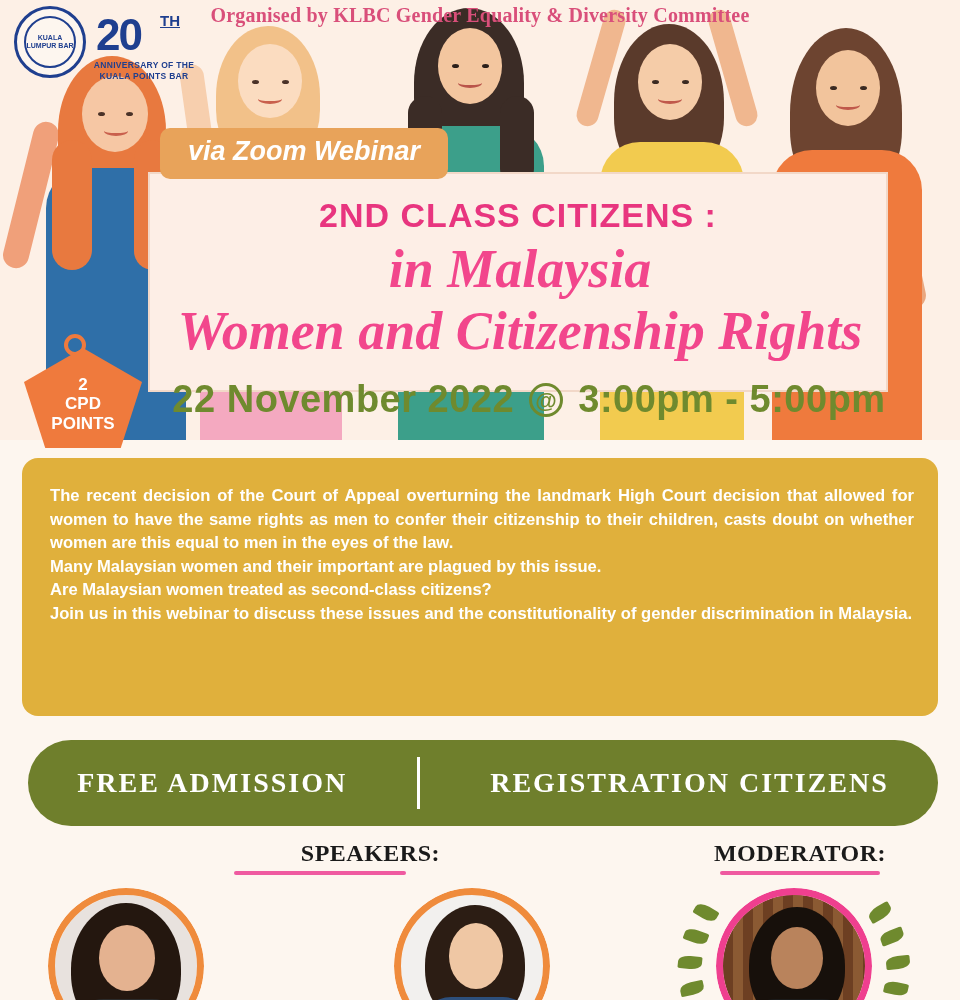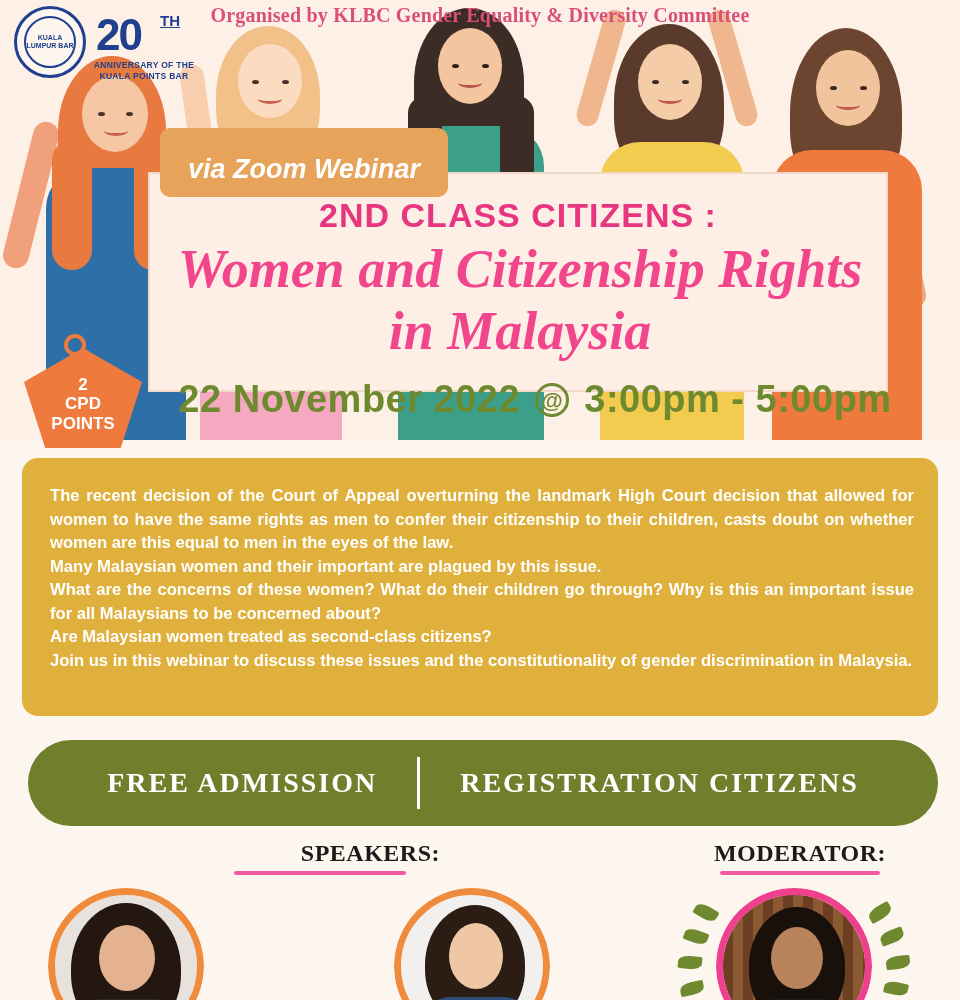--- a/index.html
+++ b/index.html
@@ -90,21 +90,21 @@
     z-index: 30;
   }
   .zoom-pill {
     position: absolute;
     left: 160px; top: 128px;
     background: #e8a35a;
     color: #ffffff;
     font-style: italic;
     font-weight: bold;
     font-size: 27px;
-    padding: 26px 28px 12px 28px;
+    padding: 8px 28px 12px 28px;
     border-radius: 10px;
     z-index: 35;
     font-family: "Liberation Sans", sans-serif;
   }
   .title-main {
     position: absolute;
     left: 148px; top: 196px; width: 740px;
     text-align: center;
     font-weight: bold;
     font-size: 34px;
@@ -146,21 +146,21 @@
   }
   .cpd-ring {
     position: absolute; left: 46px; top: 4px;
     width: 22px; height: 22px; border-radius: 50%;
     border: 4px solid #ef7a3d; background: transparent;
   }
 
   
   .date-line {
     position: absolute;
-    left: 140px; top: 378px; width: 790px;
+    left: 134px; top: 378px; width: 790px;
     text-align: center;
     font-weight: bold;
     font-size: 38px;
     color: #6f8a2e;
     letter-spacing: .5px;
     z-index: 40;
     font-family: "Liberation Sans", sans-serif;
   }
   .date-at {
     display: inline-block;
@@ -191,21 +191,21 @@
   }
   .desc-box p.nj { text-align: left; }
 
   
   .adm-bar {
     position: absolute;
     left: 28px; top: 740px;
     width: 910px; height: 86px;
     background: #6f7f2c;
     border-radius: 44px;
-    display: flex; align-items: center; justify-content: center;
+    display: flex; align-items: center; justify-content: center; gap: 30px;
   }
   .adm-txt {
     color: #ffffff;
     font-family: "Liberation Serif", serif;
     font-weight: bold;
     font-size: 28px;
     letter-spacing: 2px;
   }
   .adm-div {
     width: 3px; height: 52px;
@@ -336,22 +336,22 @@
     <div class="anniv-30">20</div>
     <div class="anniv-th">TH</div>
     <div class="anniv-sub" style="white-space:pre-line;">ANNIVERSARY OF THE
 KUALA POINTS BAR</div>
   </div>
 
   <div class="zoom-pill">via Zoom Webinar</div>
 
   <div class="title-main">2ND CLASS CITIZENS :</div>
   <div class="title-script">
+    <div>in Malaysia</div>
     <div>Women and Citizenship Rights</div>
-    <div>in Malaysia</div>
   </div>
 
   <div class="cpd">
     <div class="cpd-ring"></div>
     <div class="cpd-tag">
       <div class="cpd-txt">
         <div>2</div>
         <div>CPD</div>
         <div>POINTS</div>
       </div>
@@ -360,21 +360,20 @@
 
   <div class="date-line">
     <span>22 November 2022</span>
     <span class="date-at">@</span>
     <span>3:00pm - 5:00pm</span>
   </div>
 
   <div class="desc-box">
     <p>The recent decision of the Court of Appeal overturning the landmark High Court decision that allowed for women to have the same rights as men to confer their citizenship to their children, casts doubt on whether women are this equal to men in the eyes of the law.</p>
     <p class="nj">Many Malaysian women and their important are plagued by this issue.</p>
-    <p>What are the concerns of these women? What do their children go through? Why is this an important issue for all Malaysians to be concerned about?</p>
     <p class="nj">Are Malaysian women treated as second-class citizens?</p>
     <p>Join us in this webinar to discuss these issues and the constitutionality of gender discrimination in Malaysia.</p>
   </div>
 
   <div class="adm-bar">
     <span class="adm-txt">FREE ADMISSION</span>
     <span class="adm-div"></span>
     <span class="adm-txt">REGISTRATION CITIZENS</span>
   </div>
 

